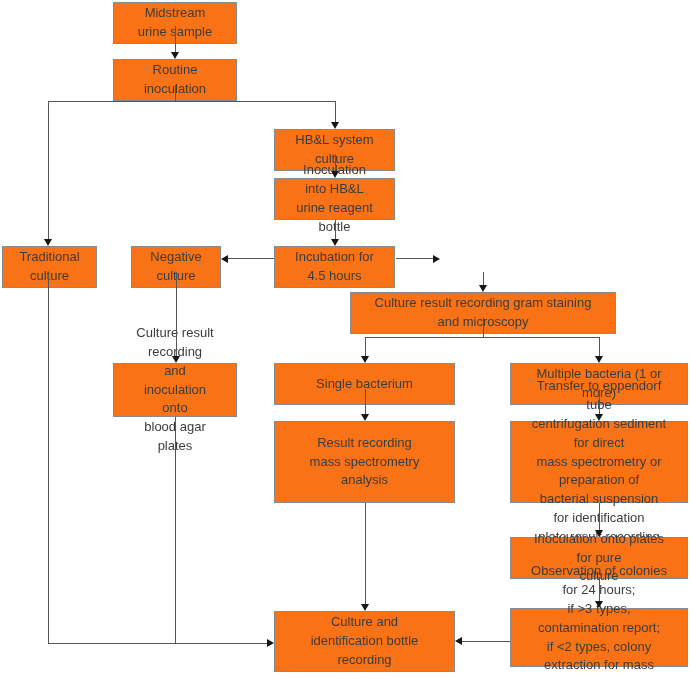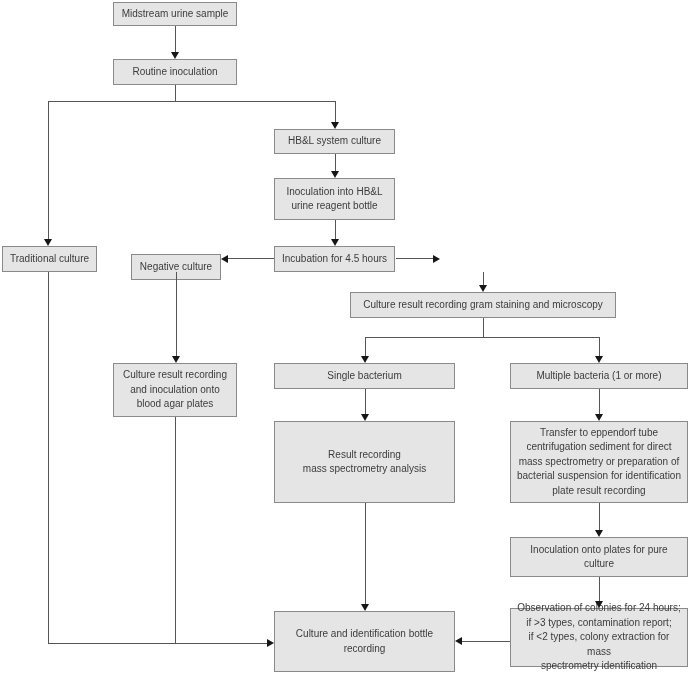--- a/index.html
+++ b/index.html
@@ -7,30 +7,30 @@
     position:relative;
     width:691px;height:677px;
     background:#ffffff;
     font-family:"Liberation Sans", sans-serif;
     overflow:hidden;
   }
   .box{
     position:absolute;
     box-sizing:border-box;
     border:1px solid #8a8a8a;
-    background:#e5e5e5;
+    background:#f97316;
     color:#3c3c3c;
-    font-size:10px;
+    font-size:13px;
     line-height:1.45;
     display:flex;
     align-items:center;
     justify-content:center;
     text-align:center;
     white-space:pre-line;
-    padding:6px;
+    padding:20px;
   }
   .line{
     position:absolute;
     background:#555555;
   }
   .ah{position:absolute;width:0;height:0;}
   .ah-d{border-left:4px solid transparent;border-right:4px solid transparent;border-top:7px solid #161616;}
   .ah-l{border-top:4px solid transparent;border-bottom:4px solid transparent;border-right:7px solid #161616;}
   .ah-r{border-top:4px solid transparent;border-bottom:4px solid transparent;border-left:7px solid #161616;}
 </style>
@@ -45,21 +45,21 @@
 
   <div class="box" style="left:274px;top:129px;width:121px;height:25px">HB&amp;L system culture</div>
 
   <div class="box" style="left:274px;top:178px;width:121px;height:42px">Inoculation into HB&amp;L
 urine reagent bottle</div>
 
   <div class="box" style="left:274px;top:246px;width:121px;height:26px">Incubation for 4.5 hours</div>
 
   <div class="box" style="left:2px;top:246px;width:95px;height:26px">Traditional culture</div>
 
-  <div class="box" style="left:131px;top:254px;width:90px;height:26px">Negative culture</div>
+  <div class="box" style="left:131px;top:246px;width:90px;height:26px">Negative culture</div>
 
 
   <div class="box" style="left:350px;top:292px;width:266px;height:26px">Culture result recording gram staining and microscopy</div>
 
   <div class="box" style="left:113px;top:363px;width:124px;height:54px">Culture result recording
 and inoculation onto
 blood agar plates</div>
 
   <div class="box" style="left:274px;top:363px;width:181px;height:26px">Single bacterium</div>
 

